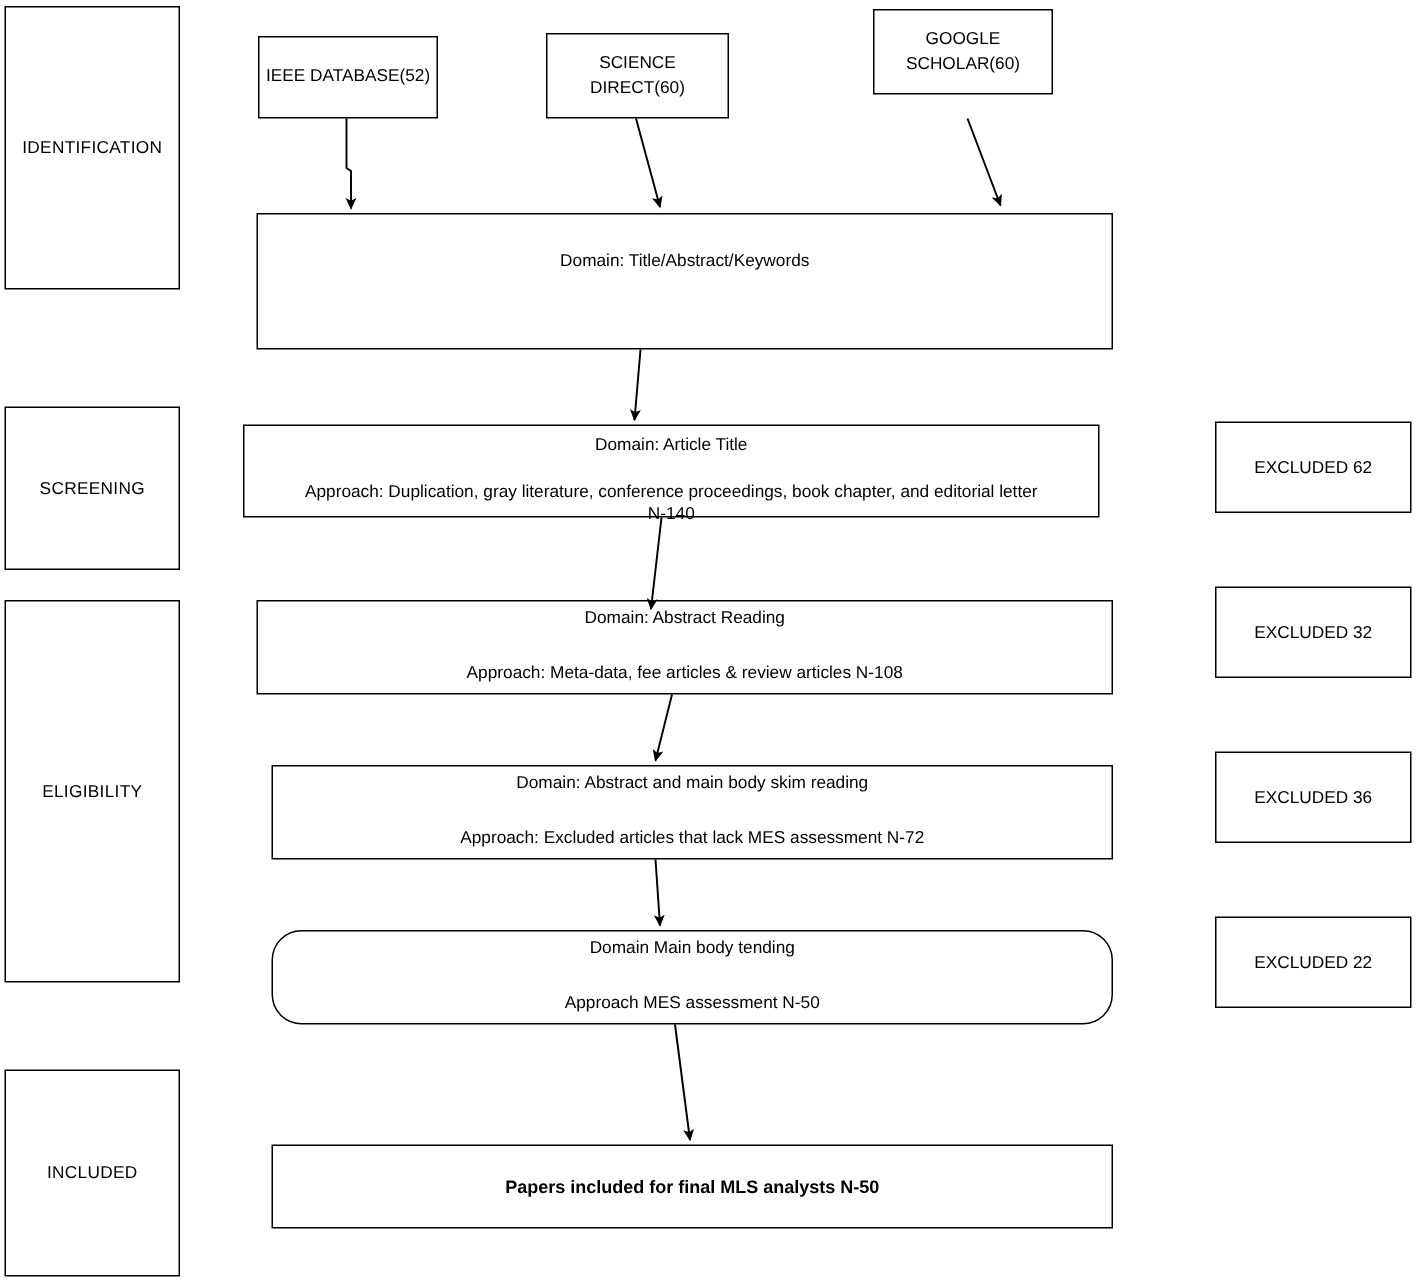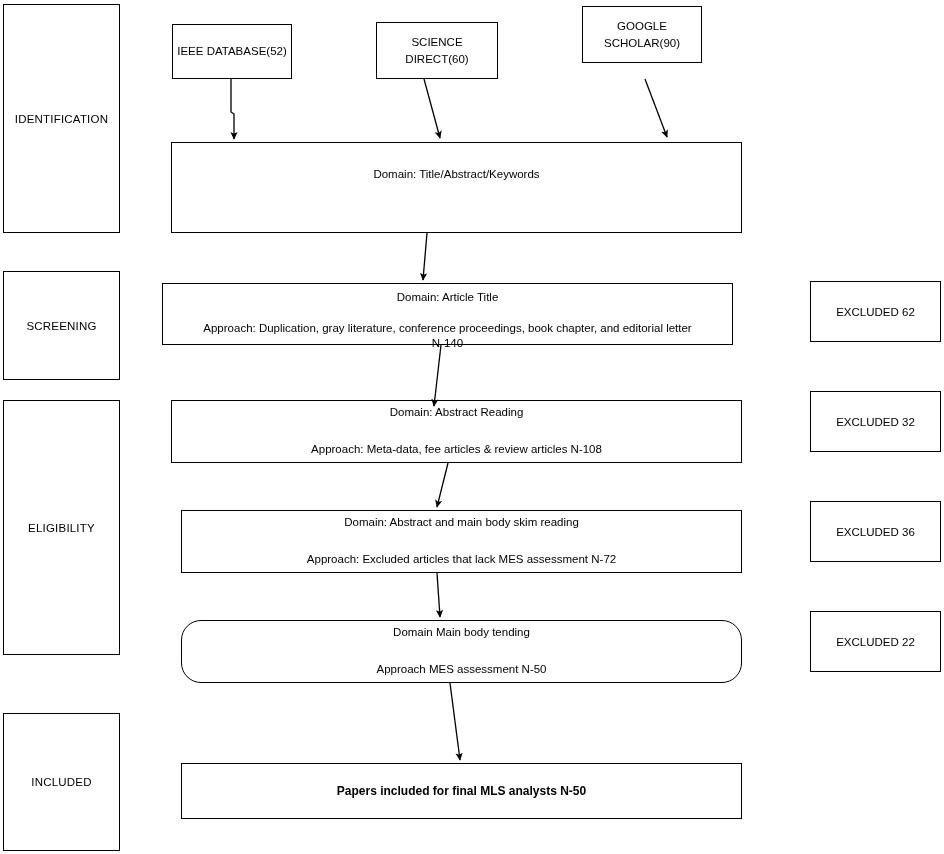--- a/index.html
+++ b/index.html
@@ -75,21 +75,21 @@
     width: 944px;
     height: 854px;
     pointer-events: none;
   }
 </style>
 </head>
 <body>
 
 <div id="canvas">
 
-  <div class="box stage-box" style="left:3px; top:4px; width:117px; height:229px;">
+  <div class="box stage-box" style="left:3px; top:4px; width:117px; height:189px;">
     <span>IDENTIFICATION</span>
   </div>
 
   <div class="box stage-box" style="left:3px; top:271px; width:117px; height:109px;">
     <span>SCREENING</span>
   </div>
 
   <div class="box stage-box" style="left:3px; top:400px; width:117px; height:255px;">
     <span>ELIGIBILITY</span>
   </div>
@@ -97,31 +97,31 @@
   <div class="box stage-box" style="left:3px; top:713px; width:117px; height:138px;">
     <span>INCLUDED</span>
   </div>
 
   <div class="box source-box" style="left:172px; top:24px; width:120px; height:55px;">
     <span class="inner-lines">
       <span>IEEE DATABASE(52)</span>
     </span>
   </div>
 
-  <div class="box source-box" style="left:376px; top:22px; width:122px; height:57px;">
+  <div class="box source-box" style="left:364px; top:22px; width:122px; height:57px;">
     <span class="inner-lines">
       <span>SCIENCE</span><br>
       <span>DIRECT(60)</span>
     </span>
   </div>
 
   <div class="box source-box" style="left:582px; top:6px; width:120px; height:57px;">
     <span class="inner-lines">
       <span>GOOGLE</span><br>
-      <span>SCHOLAR(90)</span>
+      <span>SCHOLAR(60)</span>
     </span>
   </div>
 
   <div class="box stage-content-box" style="left:171px; top:142px; width:571px; height:91px; padding-top:24px;">
     <div class="inner-lines">
       <div class="line-domain">Domain: Title/Abstract/Keywords</div>
       <div class="line-gap-lg"></div>
     </div>
   </div>
 

